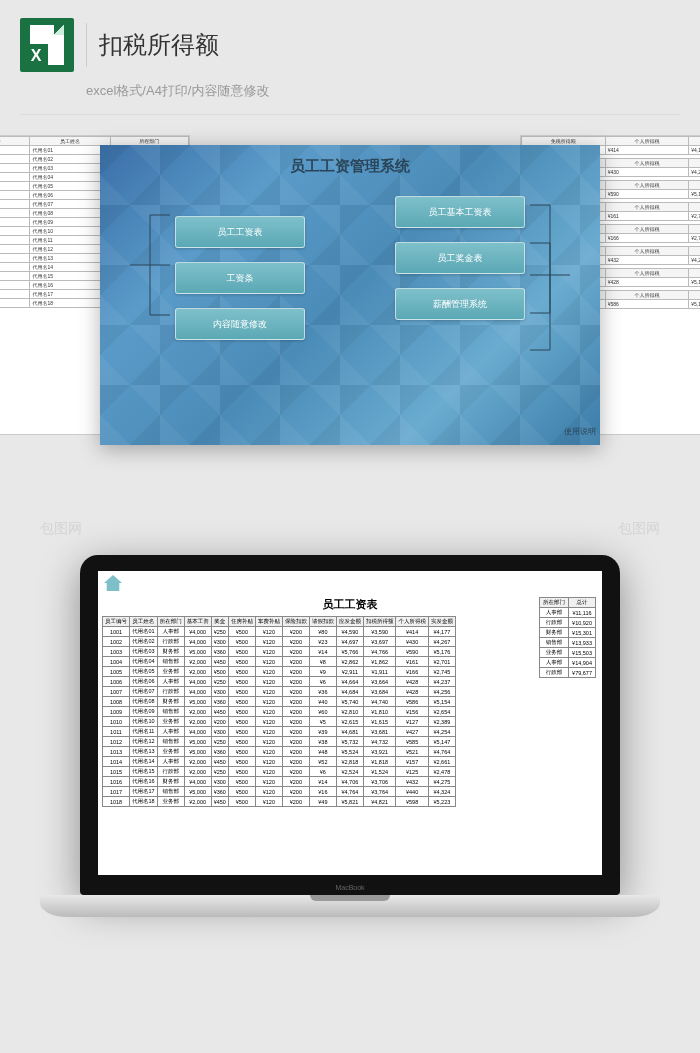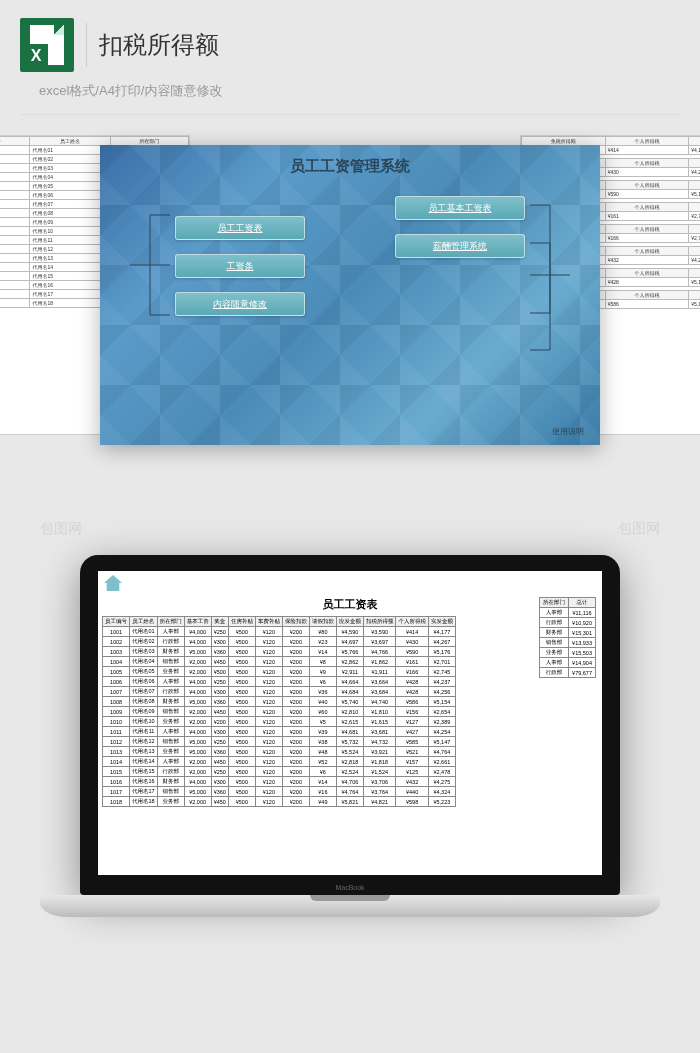--- a/index.html
+++ b/index.html
@@ -36,21 +36,21 @@
     background:#1a7243; color:#fff; font-weight:bold; font-size:16px;
     display:flex; align-items:center; justify-content:center;
   }
   .title-block .title {
     font-size: 24px; color: #333; font-weight: 500;
   }
   .divider {
     width: 1px; height: 44px; background: #ccc;
   }
   .subinfo {
-    color: #999; font-size: 13px; padding: 0 20px 10px 39px;
+    color: #999; font-size: 13px; padding: 0 20px 10px 86px;
   }
   .hr {
     height: 1px; background: #ddd; margin: 4px 20px 0 20px;
   }
   
   .mid {
     position: relative; height: 360px; margin-top: 20px;
   }
   .bg-table {
     position: absolute; top: 0; width: 240px; height: 300px;
@@ -77,27 +77,27 @@
   .panel-title {
     text-align: center; padding: 12px 0 20px 0; font-size: 15px; font-weight: bold;
     color: #2a4558; position: relative;
   }
   .boxes {
     position: relative; display: flex; justify-content: space-around; padding: 0 30px;
   }
   .col { display: flex; flex-direction: column; gap: 14px; position: relative; }
   .col.left-col { margin-top: 20px; }
   .node {
-    width: 130px; height: 24px; background: linear-gradient(#7ec0ca, #5ba8b5);
+    width: 130px; height: 32px; background: linear-gradient(#7ec0ca, #5ba8b5);
     border: 1px solid rgba(255,255,255,0.6); border-radius: 3px;
     color: #fff; font-size: 9px; display:flex; align-items:center; justify-content:center;
-    box-shadow: 0 1px 3px rgba(0,0,0,0.2); position: relative; text-decoration: underline;
+    box-shadow: 0 1px 3px rgba(0,0,0,0.2); position: relative;
   }
   .use-label {
-    position:absolute; bottom:8px; right:16px; font-size:8px; color:#2a4558;
+    position:absolute; bottom:8px; right:4px; font-size:8px; color:#2a4558;
   }
   
   .laptop-wrap {
     position: relative; width: 620px; margin: 60px auto 0;
   }
   .laptop-screen {
     width: 540px; height: 340px; margin: 0 auto;
     background: #111; border-radius: 18px 18px 4px 4px; padding: 16px 18px 20px 18px;
     box-shadow: 0 10px 40px rgba(0,0,0,0.4);
   }
@@ -381,20 +381,21 @@
       <path d="M 200 80 L 180 80 L 180 10 L 160 10 M 180 80 L 180 48 L 160 48 M 180 80 L 160 80 M 180 80 L 180 118 L 160 118 M 180 80 L 180 155 L 160 155" stroke="#2a4558" fill="none" stroke-width="1"></path>
     </svg>
     <div class="boxes">
       <div class="col left-col" id="leftcol">
           <div class="node">员工工资表</div>
           <div class="node">工资条</div>
           <div class="node">内容随意修改</div>
         </div>
       <div class="col" id="rightcol">
           <div class="node">员工基本工资表</div>
+          <div class="node">员工奖金表</div>
           <div class="node">薪酬管理系统</div>
         </div>
     </div>
     <div class="use-label">使用说明</div>
   </div>
 </div>
 
 <div class="laptop-wrap">
   <div class="laptop-screen">
     <div class="screen-inner">

